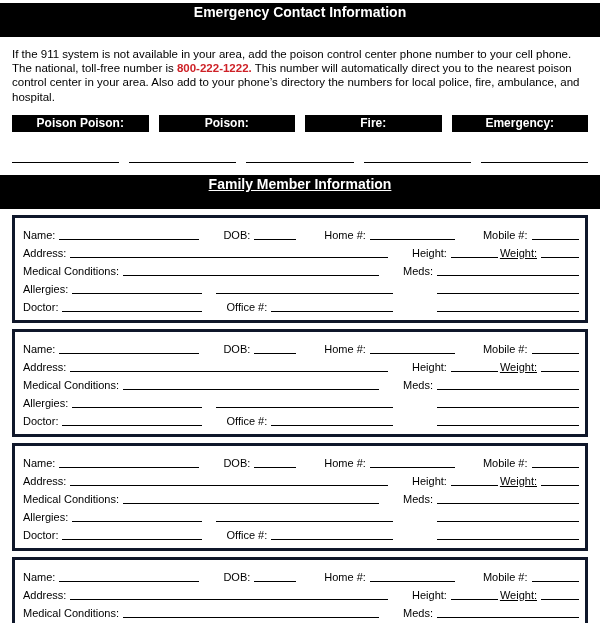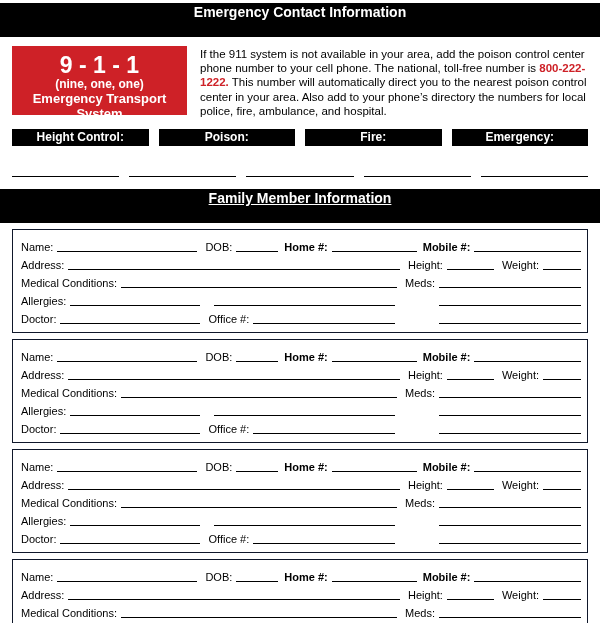--- a/index.html
+++ b/index.html
@@ -39,58 +39,53 @@
   .contact-box {
     flex: 1; background: #000; color: #fff;
     font-weight: bold; font-size: 12px; text-align: center;
     height: 17px; line-height: 17px;
   }
   .contact-lines { display: flex; gap: 10px; margin: 29px 12px 0; }
   .contact-line { flex: 1; border-bottom: 1.8px solid #000; height: 2px; }
 
   #members { margin-top: 6px; }
   .member-block {
-    border: 1px solid #0f172a;
+    border: 3px solid #0f172a;
     margin: 0 12px 6px;
     padding: 6px 6px 6px 8px;
   }
   .frow { display: flex; height: 18px; align-items: flex-end; font-size: 11px; }
   .lbl { white-space: nowrap; line-height: 13px; }
   .line { border-bottom: 1.5px solid #000; margin-left: 4px; margin-bottom: 2px; height: 4px; }
-  .ml8 { margin-left: 8px; }
-  .ml10 { margin-left: 8px; }
-  .ml18 { margin-left: 6px; font-weight: bold; }
+  .ml8 { margin-left: 24px; }
+  .ml10 { margin-left: 2px; text-decoration: underline; }
+  .ml18 { margin-left: 28px; }
   .l-name { width: 140px; }
   .l-dob { width: 42px; }
   .l-home { width: 85px; }
   .l-flex { flex: 1; }
   .l-height { width: 47px; }
   .l-weight { width: 38px; }
   .l-right { width: 142px; }
   .l-allergies { width: 130px; }
   .l-mid { flex: 1; margin-left: 14px; margin-right: 40px; }
   .l-doctor { width: 140px; }
   .l-office { flex: 1; margin-right: 40px; }
 </style>
 </head>
 <body>
 
 <div class="bar">Emergency Contact Information</div>
 
 <div class="top-section">
-  <div class="box911">
-    <div class="num">9 - 1 - 1</div>
-    <div class="words">(nine, one, one)</div>
-    <div class="subtitle">Emergency Transport System</div>
-  </div>
   <div class="para"><span>If the 911 system is not available in your area, add the poison control center phone number to your cell phone. The national, toll-free number is </span><span class="phone">800-222-1222.</span><span> This number will automatically direct you to the nearest poison control center in your area. Also add to your phone’s directory the numbers for local police, fire, ambulance, and hospital.</span></div>
 </div>
 
 <div class="contacts">
-  <div class="contact-box">Height Control:</div>
+  <div class="contact-box">Poison Poison:</div>
   <div class="contact-box">Poison:</div>
   <div class="contact-box">Fire:</div>
   <div class="contact-box">Emergency:</div>
 </div>
 <div class="contact-lines">
   <div class="contact-line"></div>
   <div class="contact-line"></div>
   <div class="contact-line"></div>
   <div class="contact-line"></div>
   <div class="contact-line"></div>

